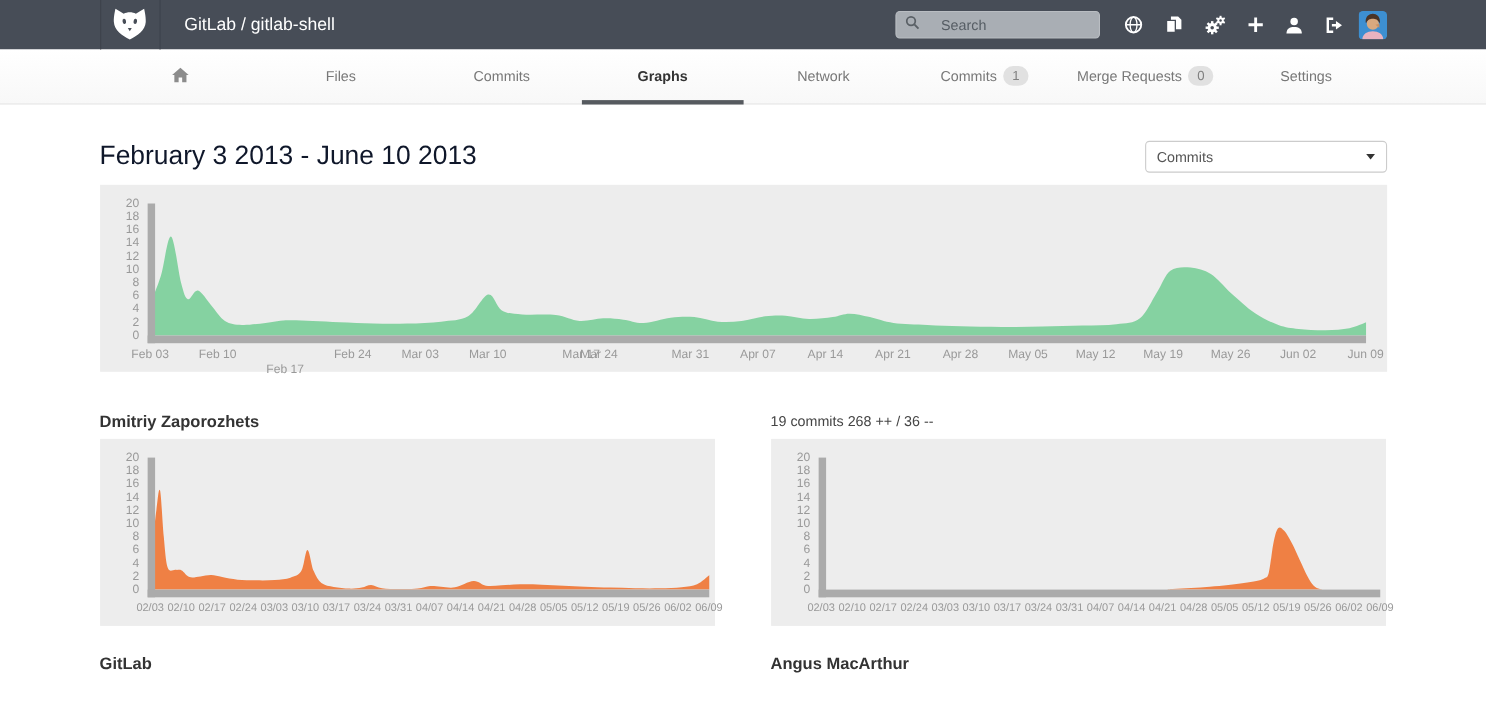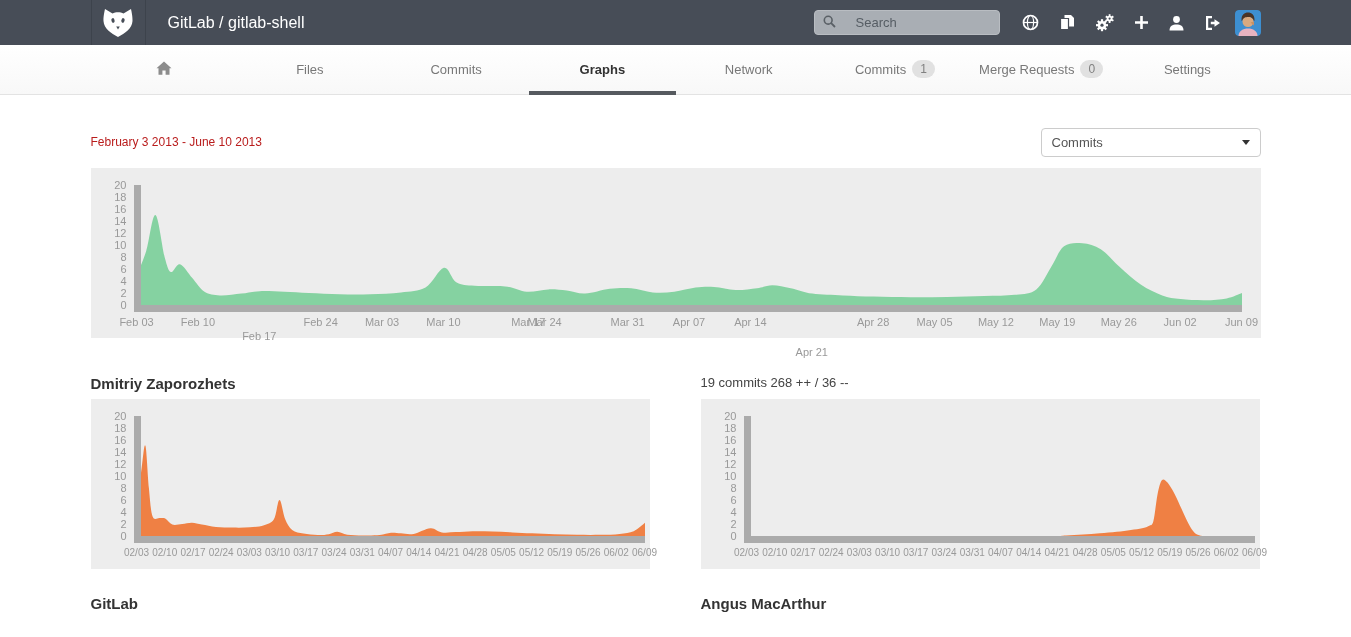--- a/index.html
+++ b/index.html
@@ -43,21 +43,21 @@
     border-bottom:4px solid transparent; padding-top:2px;
   }
   .tab.active { color:#333; font-weight:bold; border-bottom-color:#565a5f; }
   .badge {
     background:#e1e1e1; color:#808080; border-radius:10px;
     padding:2px 8px; font-size:12px; font-weight:normal;
   }
 
   
   .page-head { display:flex; justify-content:space-between; align-items:center; margin:32px 0 0; height:30px; }
-  .date-range { margin:0; font-size:12px; font-weight:400; color:#b91c1c; }
+  .date-range { margin:0; font-size:24px; font-weight:400; color:#0f172a; }
   .metric-select {
     width:220px; height:29px; border:1px solid #ccc; border-radius:4px; background:#fff;
     display:flex; align-items:center; justify-content:space-between;
     padding:0 10px; font-size:13px; color:#555; cursor:pointer;
   }
   .caret { width:0; height:0; border-left:4px solid transparent; border-right:4px solid transparent; border-top:5px solid #333; }
 
   
   .chart-panel { position:relative; height:170px; background:#EDEDED; width:100%; }
   #main-chart-wrap { margin-top:11px; }
@@ -234,21 +234,21 @@
         <span class="x-tick" style="left: 107.389px;">Feb 10</span>
         <span class="x-tick" style="left: 168.778px; margin-top: 14px;">Feb 17</span>
         <span class="x-tick" style="left: 230.167px;">Feb 24</span>
         <span class="x-tick" style="left: 291.556px;">Mar 03</span>
         <span class="x-tick" style="left: 352.944px;">Mar 10</span>
         <span class="x-tick" style="left: 414.333px; padding-left: 47px;">Mar 17</span>
         <span class="x-tick" style="left: 454px;">Mar 24</span>
         <span class="x-tick" style="left: 537.111px;">Mar 31</span>
         <span class="x-tick" style="left: 598.5px;">Apr 07</span>
         <span class="x-tick" style="left: 659.889px;">Apr 14</span>
-        <span class="x-tick" style="left: 721.278px; margin-top: 30px;">Apr 21</span>
+        <span class="x-tick" style="left: 721.278px;">Apr 21</span>
         <span class="x-tick" style="left: 782.667px;">Apr 28</span>
         <span class="x-tick" style="left: 844.056px;">May 05</span>
         <span class="x-tick" style="left: 905.444px;">May 12</span>
         <span class="x-tick" style="left: 966.833px;">May 19</span>
         <span class="x-tick" style="left: 1028.22px;">May 26</span>
         <span class="x-tick" style="left: 1089.61px;">Jun 02</span>
         <span class="x-tick" style="left: 1151px;">Jun 09</span>
         <svg width="1108" height="170" class="plot-svg">
           <path d="M3.0,137 L3.0,107.0 C4.5,103.0 9.1,93.0 12.2,83.0 C15.3,73.0 18.3,46.0 21.4,47.0 C24.5,48.0 28.1,79.5 30.6,89.0 C33.2,98.5 34.2,102.8 36.8,104.0 C39.3,105.2 42.4,95.2 46.0,96.2 C49.6,97.2 54.2,105.4 58.3,110.0 C62.3,114.6 65.9,120.9 70.5,123.8 C75.1,126.7 79.7,127.1 85.9,127.4 C92.0,127.7 100.7,126.3 107.4,125.6 C114.0,124.9 118.6,123.5 125.8,123.2 C132.9,122.9 142.1,123.5 150.3,123.8 C158.5,124.1 165.7,124.6 174.9,125.0 C184.1,125.4 195.4,126.0 205.6,126.2 C215.8,126.4 226.0,126.5 236.3,126.2 C246.5,125.9 257.8,125.5 267.0,124.4 C276.2,123.3 284.4,123.7 291.5,119.6 C298.7,115.5 304.8,100.7 309.9,99.8 C315.1,98.9 317.1,111.2 322.2,114.2 C327.3,117.2 332.5,117.1 340.6,117.8 C348.8,118.5 362.6,117.4 371.3,118.4 C380.0,119.4 385.7,123.3 392.8,123.8 C400.0,124.3 407.7,121.6 414.3,121.4 C421.0,121.2 426.6,121.9 432.7,122.6 C438.9,123.3 444.0,125.9 451.1,125.6 C458.3,125.3 468.0,121.7 475.7,120.8 C483.4,119.9 490.0,119.6 497.2,120.2 C504.3,120.8 511.5,123.8 518.7,124.4 C525.8,125.0 533.0,124.6 540.2,123.8 C547.3,123.0 555.0,120.4 561.6,119.6 C568.3,118.8 573.4,118.6 580.1,119.0 C586.7,119.4 594.4,121.8 601.5,122.0 C608.7,122.2 616.9,121.0 623.0,120.2 C629.2,119.4 632.7,117.2 638.4,117.2 C644.0,117.2 650.1,118.8 656.8,120.2 C663.4,121.6 669.6,124.4 678.3,125.6 C687.0,126.8 698.7,126.9 709.0,127.4 C719.2,127.9 728.4,128.3 739.7,128.6 C750.9,128.9 764.2,129.1 776.5,129.2 C788.8,129.3 801.1,129.1 813.3,128.9 C825.6,128.7 838.9,128.3 850.2,128.0 C861.4,127.7 872.2,127.9 880.9,126.8 C889.6,125.7 896.2,126.2 902.3,121.4 C908.5,116.6 913.1,105.2 917.7,98.0 C922.3,90.8 924.9,82.0 930.0,78.2 C935.1,74.4 942.3,74.7 948.4,75.2 C954.5,75.7 960.7,77.3 966.8,81.2 C972.9,85.1 978.6,92.7 985.2,98.6 C991.9,104.5 999.5,111.8 1006.7,116.6 C1013.9,121.4 1021.5,125.0 1028.2,127.4 C1034.8,129.8 1039.4,130.2 1046.6,131.0 C1053.8,131.8 1063.5,132.3 1071.2,132.2 C1078.8,132.1 1086.5,131.6 1092.7,130.4 C1098.8,129.2 1105.4,125.9 1108.0,125.0 L1108.0,137 Z" fill="#85D2A1"></path>
           <rect x="0" y="17" width="7" height="127" fill="#ABABAB"></rect>

